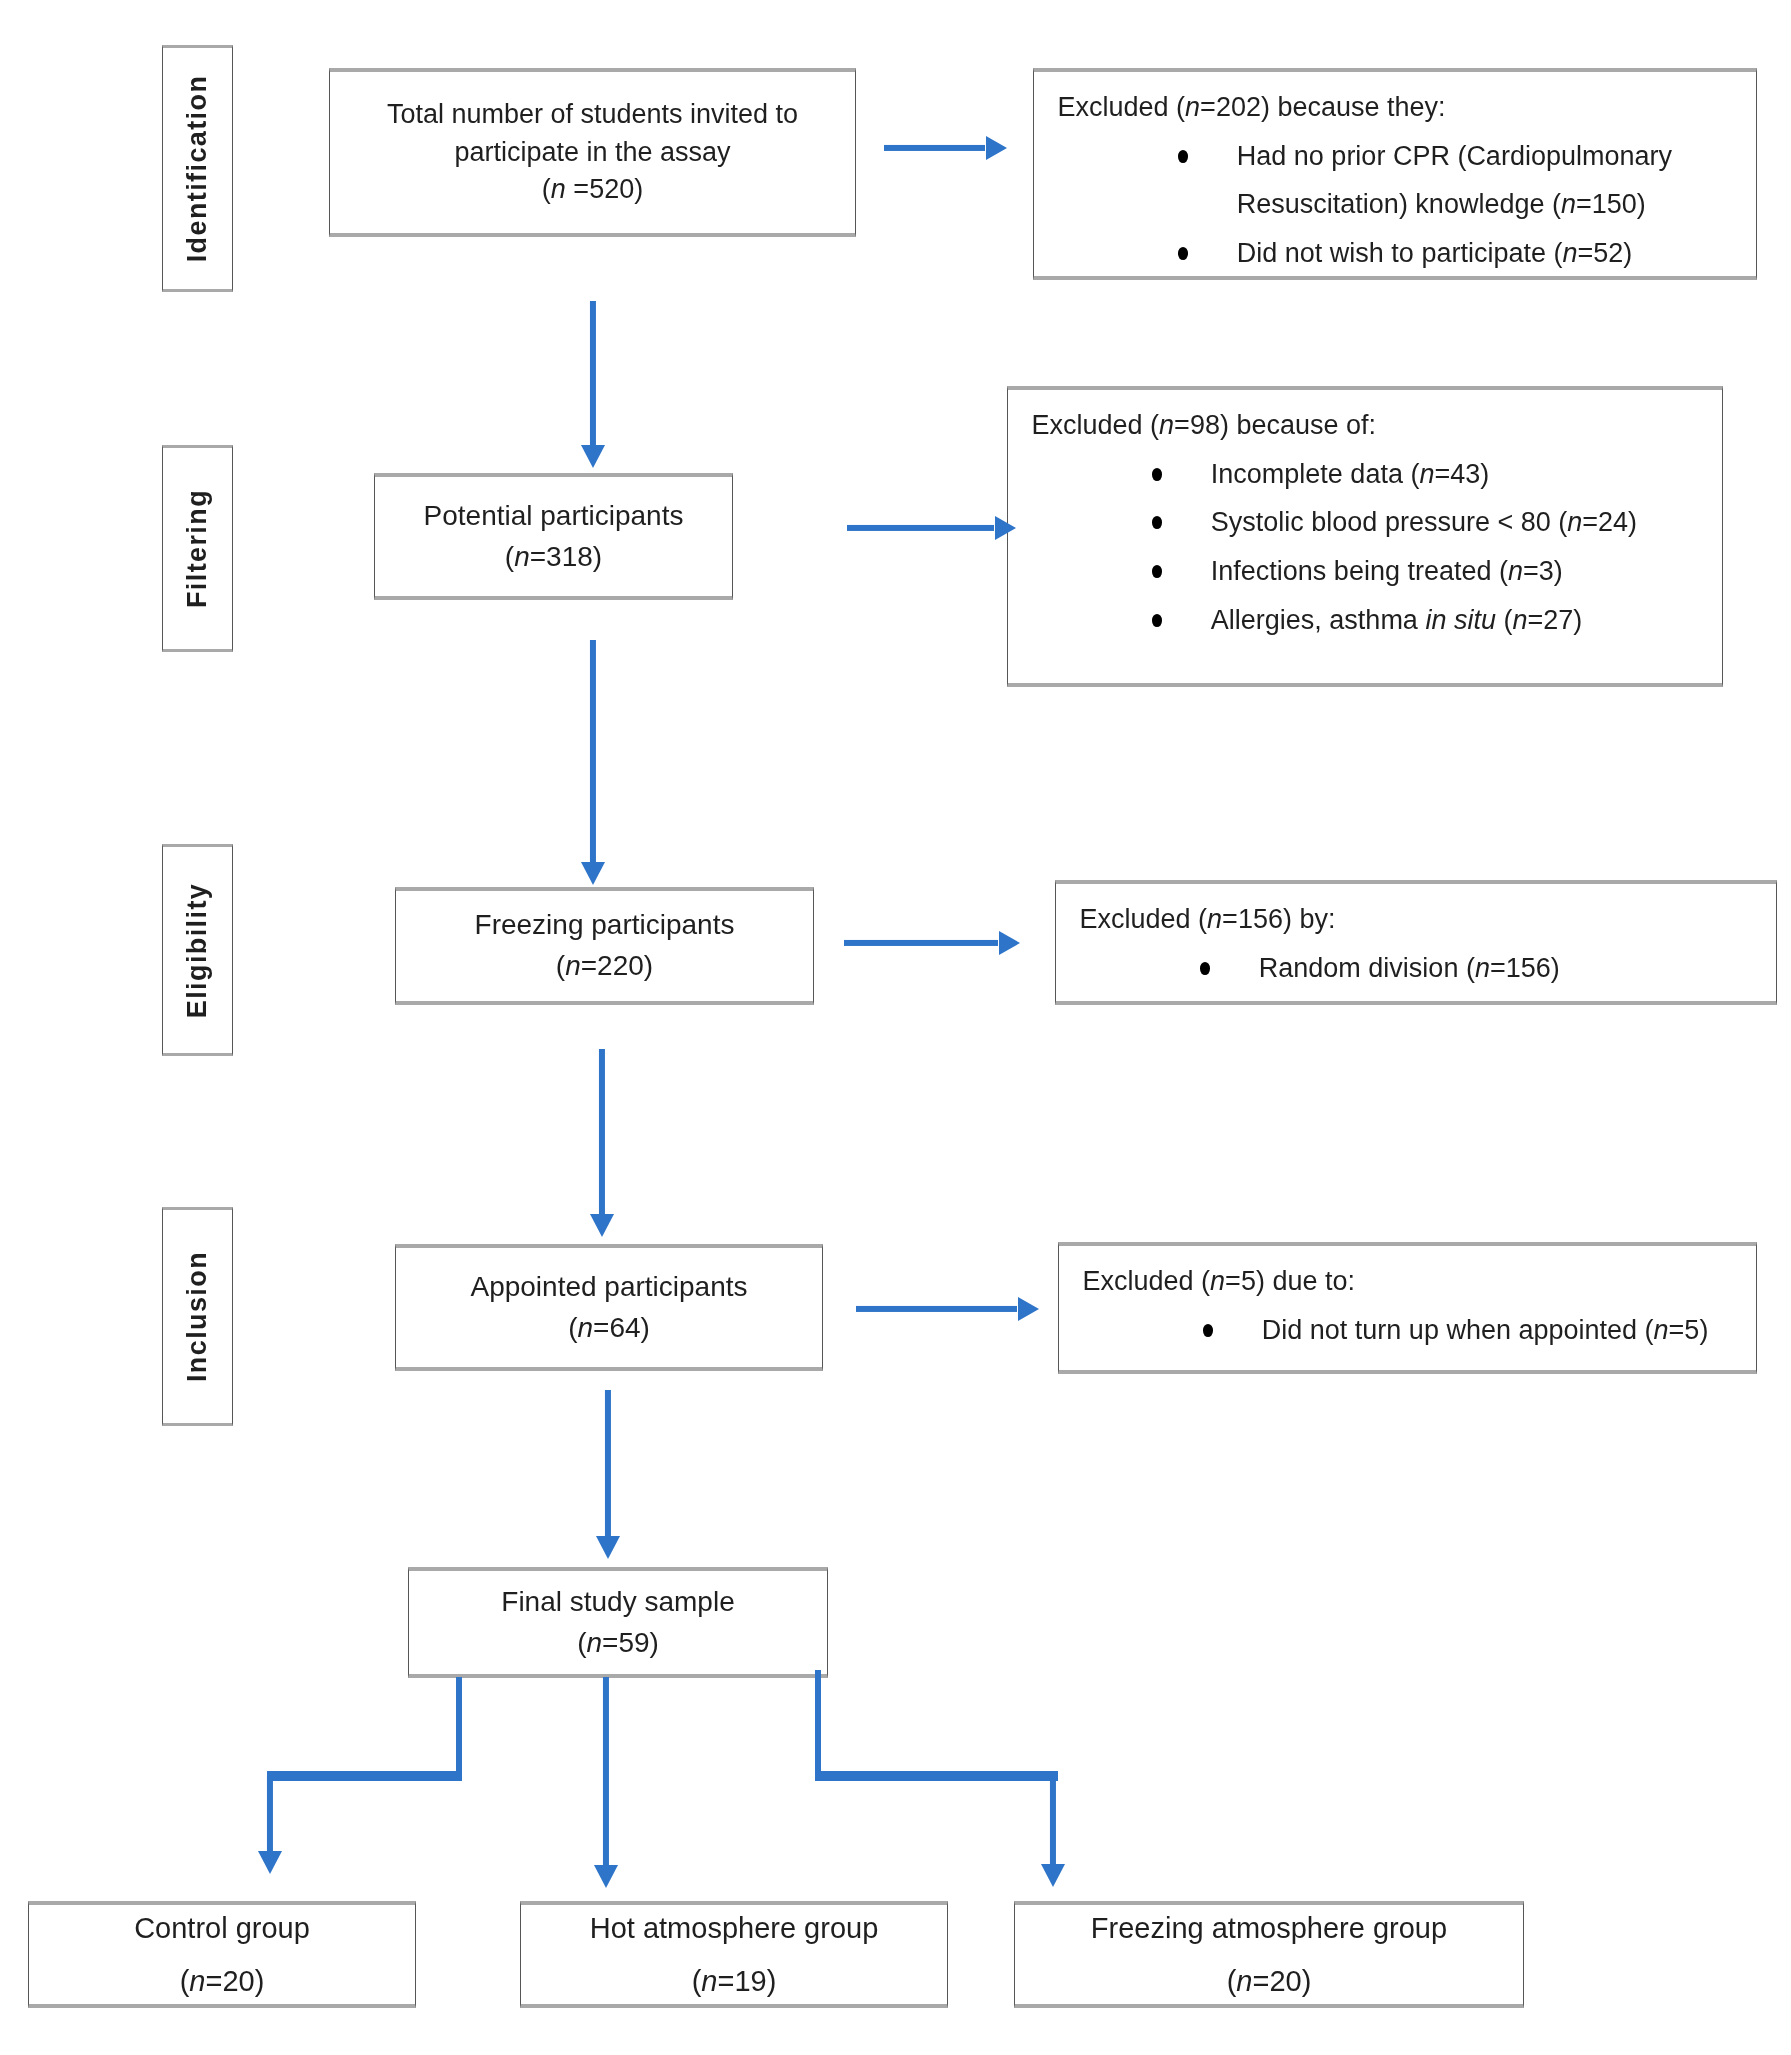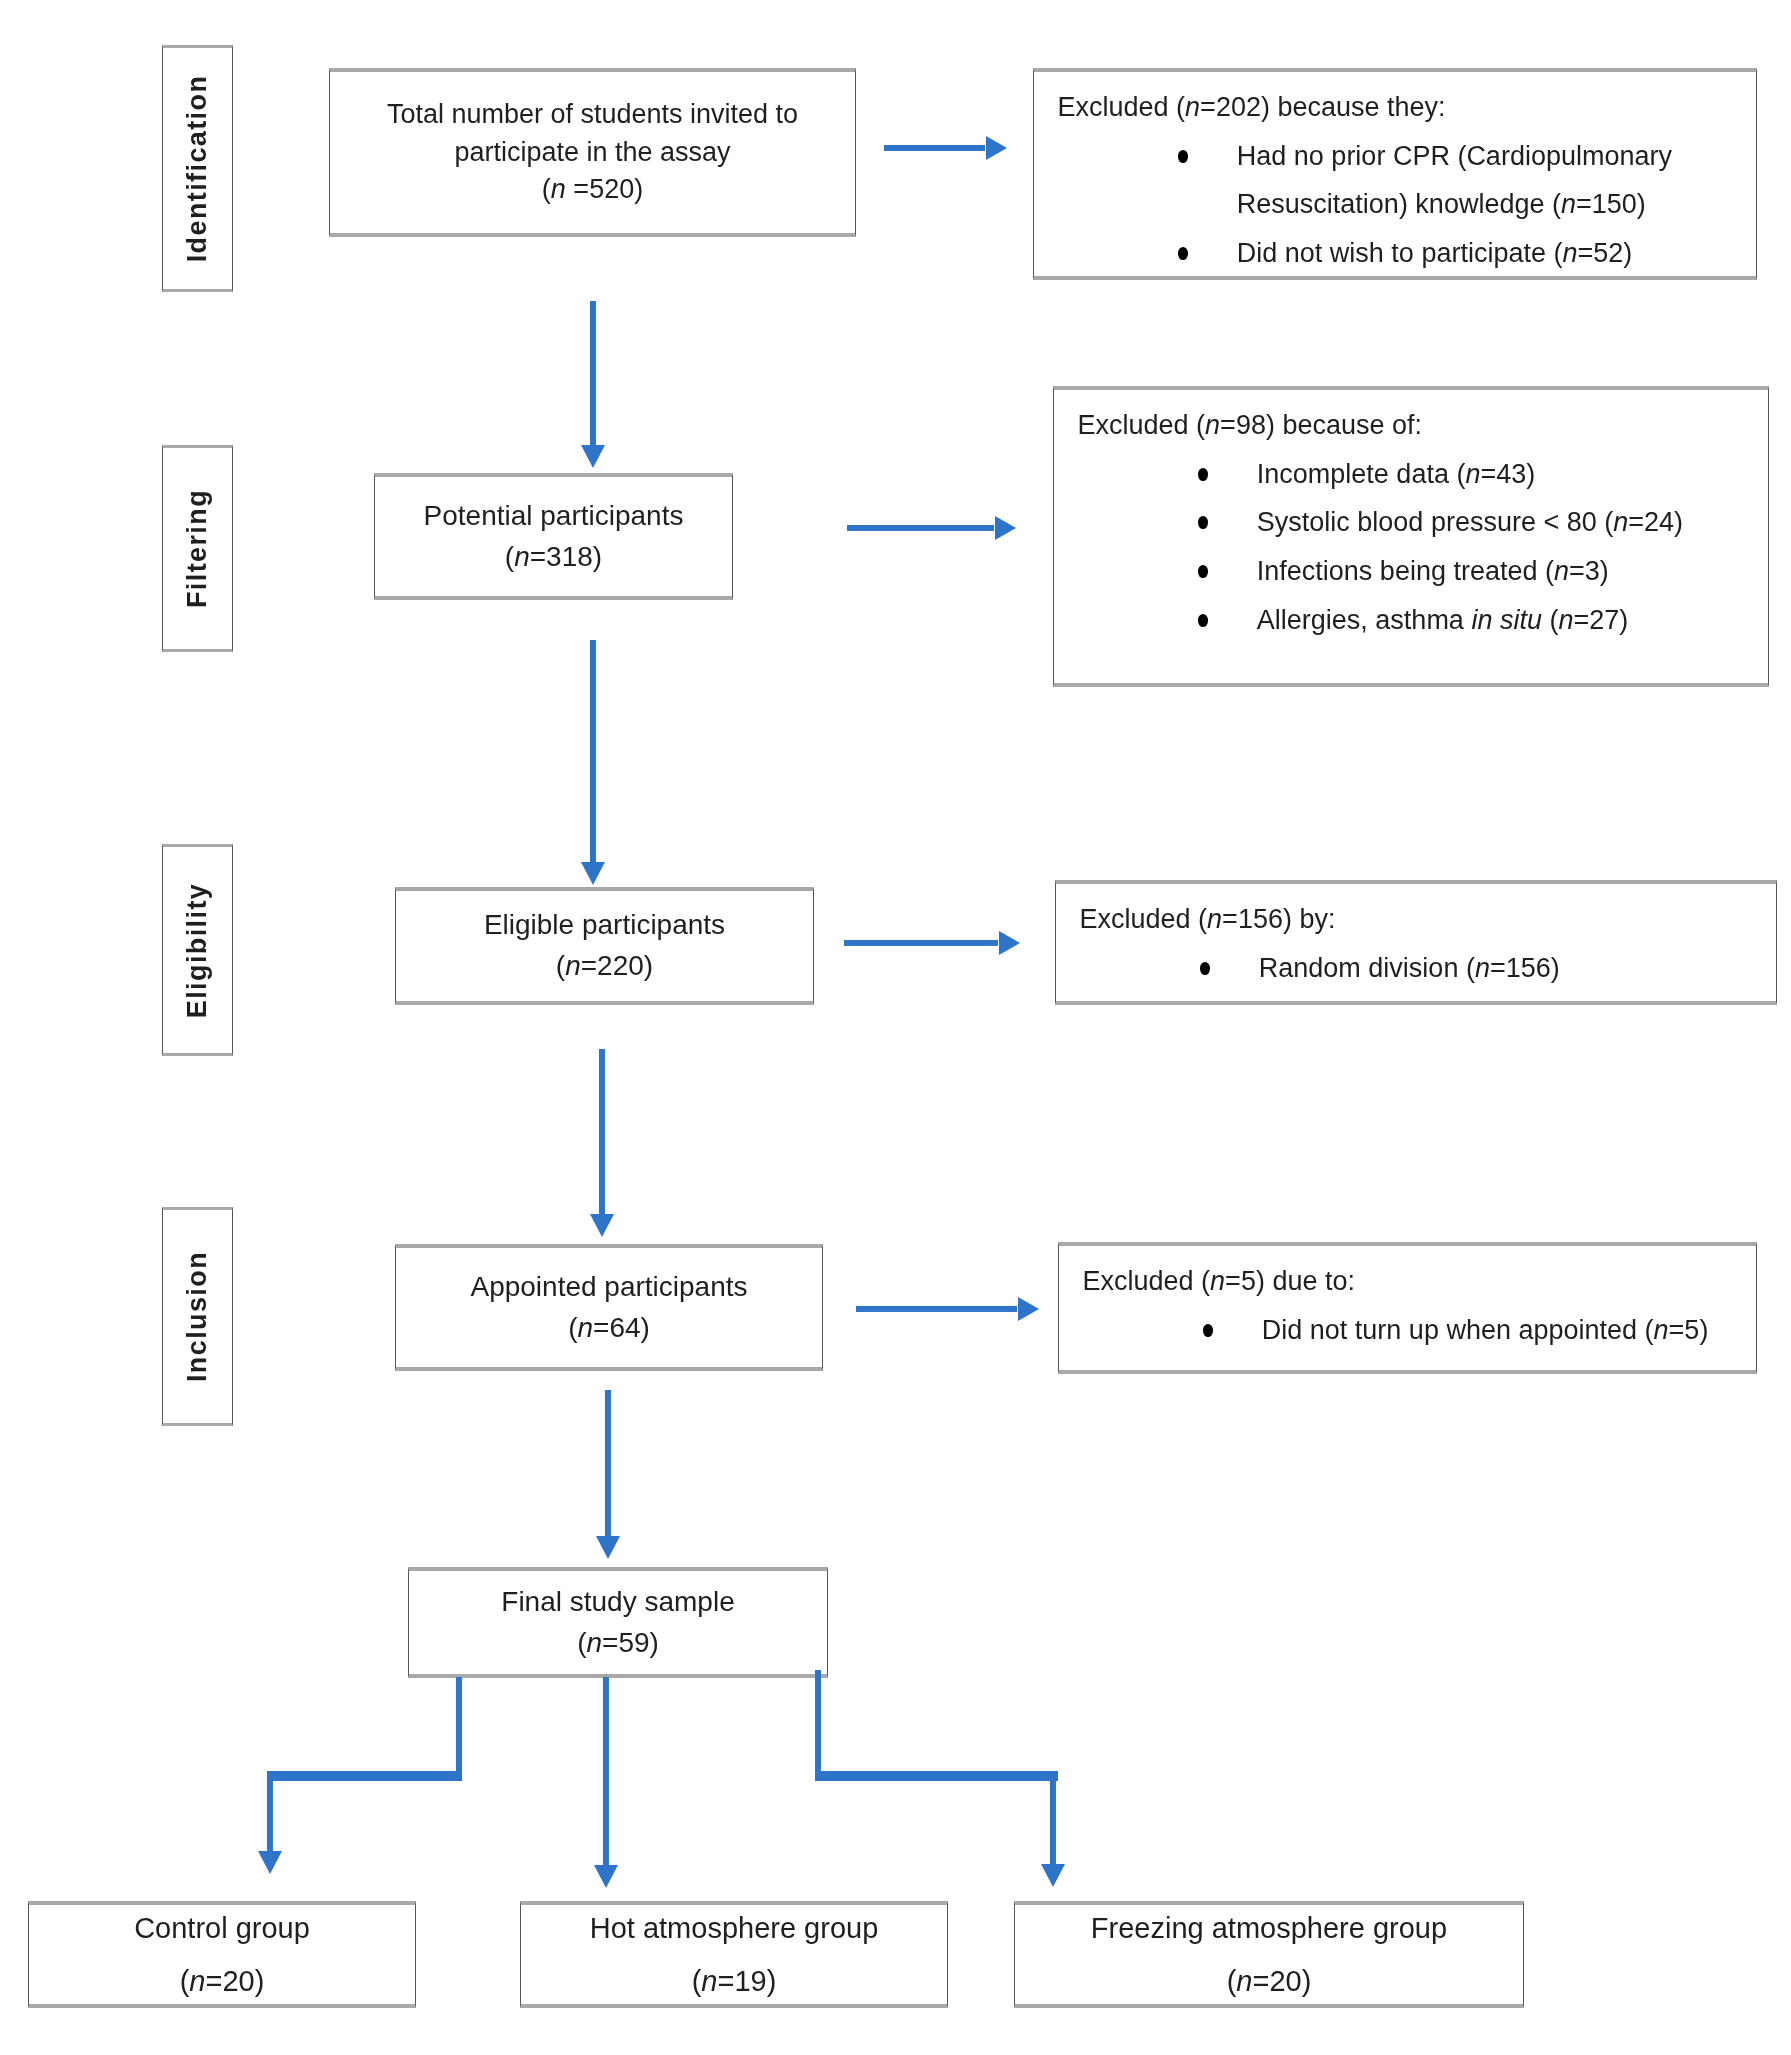--- a/index.html
+++ b/index.html
@@ -91,21 +91,21 @@
   .exc .brow{display:flex;align-items:flex-start;padding-left:120px;}
   .exc .bdot{
     flex:none;
     width:10.3px;height:13px;
     border-radius:50%;
     background:#000000;
     margin:18px 49px 0 0;
   }
   .exc .btxt{flex:1;}
   #exc-1{left:1033px;top:68px;width:724px;height:212px;}
-  #exc-2{left:1053px;top:386px;width:716px;height:301px;}
+  #exc-2{left:1007px;top:386px;width:716px;height:301px;}
   #exc-3{left:1035px;top:880px;width:722px;height:125px;margin-left:20px;}
   #exc-4{left:1058px;top:1242px;width:699px;height:132px;}
 
   
   .varrow{position:absolute;width:24.5px;}
   .varrow .shaft{
     position:absolute;left:50%;transform:translateX(-50%);
     top:0;width:6.1px;height:calc(100% - 23.5px);
     background:var(--blue);
   }
@@ -170,21 +170,21 @@
   <div class="boxframe node" id="node-total">
     <div class="bline"><span>Total number of students invited to</span></div>
     <div class="bline"><span>participate in the assay</span></div>
     <div class="bline"><span>(</span><i>n</i><span> =520)</span></div>
   </div>
   <div class="boxframe node" id="node-potential">
     <div class="bline"><span>Potential participants</span></div>
     <div class="bline"><span>(</span><i>n</i><span>=318)</span></div>
   </div>
   <div class="boxframe node" id="node-eligible">
-    <div class="bline"><span>Eligible participants</span></div>
+    <div class="bline"><span>Freezing participants</span></div>
     <div class="bline"><span>(</span><i>n</i><span>=220)</span></div>
   </div>
   <div class="boxframe node" id="node-appointed">
     <div class="bline"><span>Appointed participants</span></div>
     <div class="bline"><span>(</span><i>n</i><span>=64)</span></div>
   </div>
   <div class="boxframe node" id="node-final">
     <div class="bline"><span>Final study sample</span></div>
     <div class="bline"><span>(</span><i>n</i><span>=59)</span></div>
   </div>

